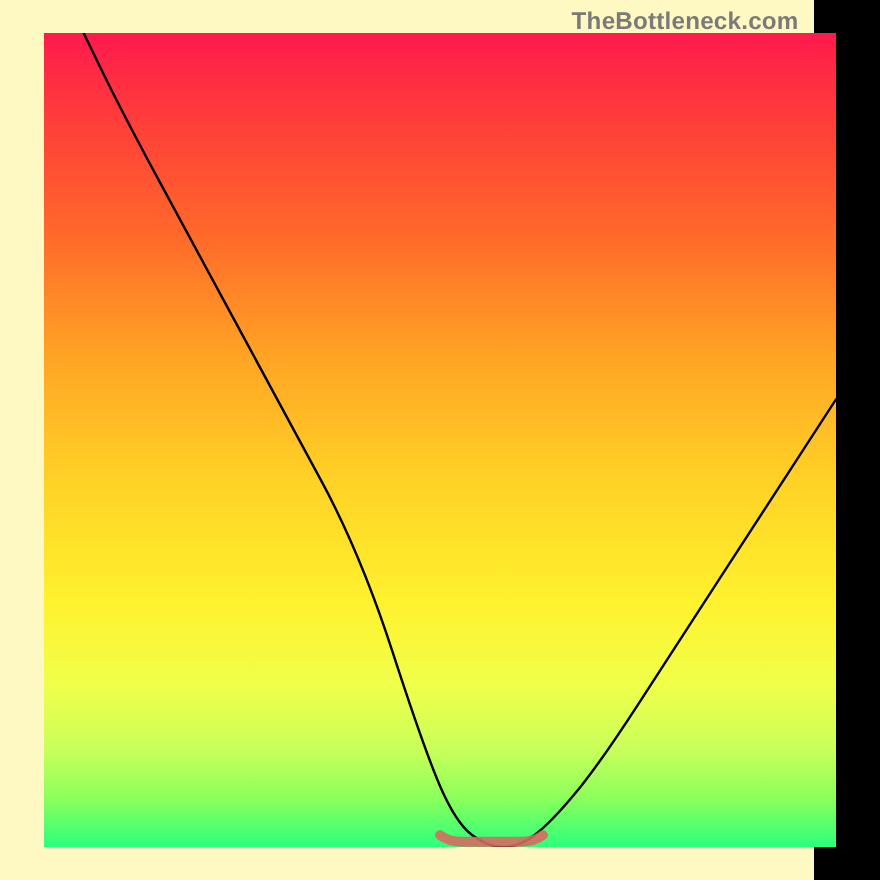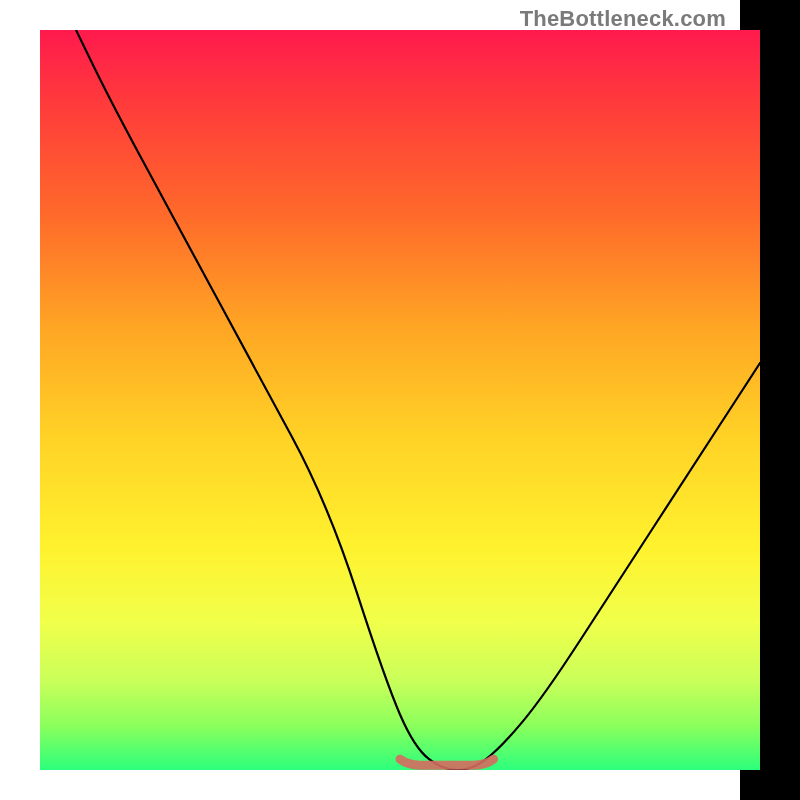--- a/index.html
+++ b/index.html
@@ -7,21 +7,21 @@
     padding: 0;
     width: 800px;
     height: 800px;
     background: #000;
     overflow: hidden;
   }
   .frame {
     position: relative;
     width: 740px;
     height: 800px;
-    background: #ffffff;
+    background: #fef9c3;
   }
   .plot-area {
     position: absolute;
     left: 40px;
     top: 30px;
     width: 720px;
     height: 740px;
     
     background: linear-gradient(to bottom,
       #ff1a4d 0%,

